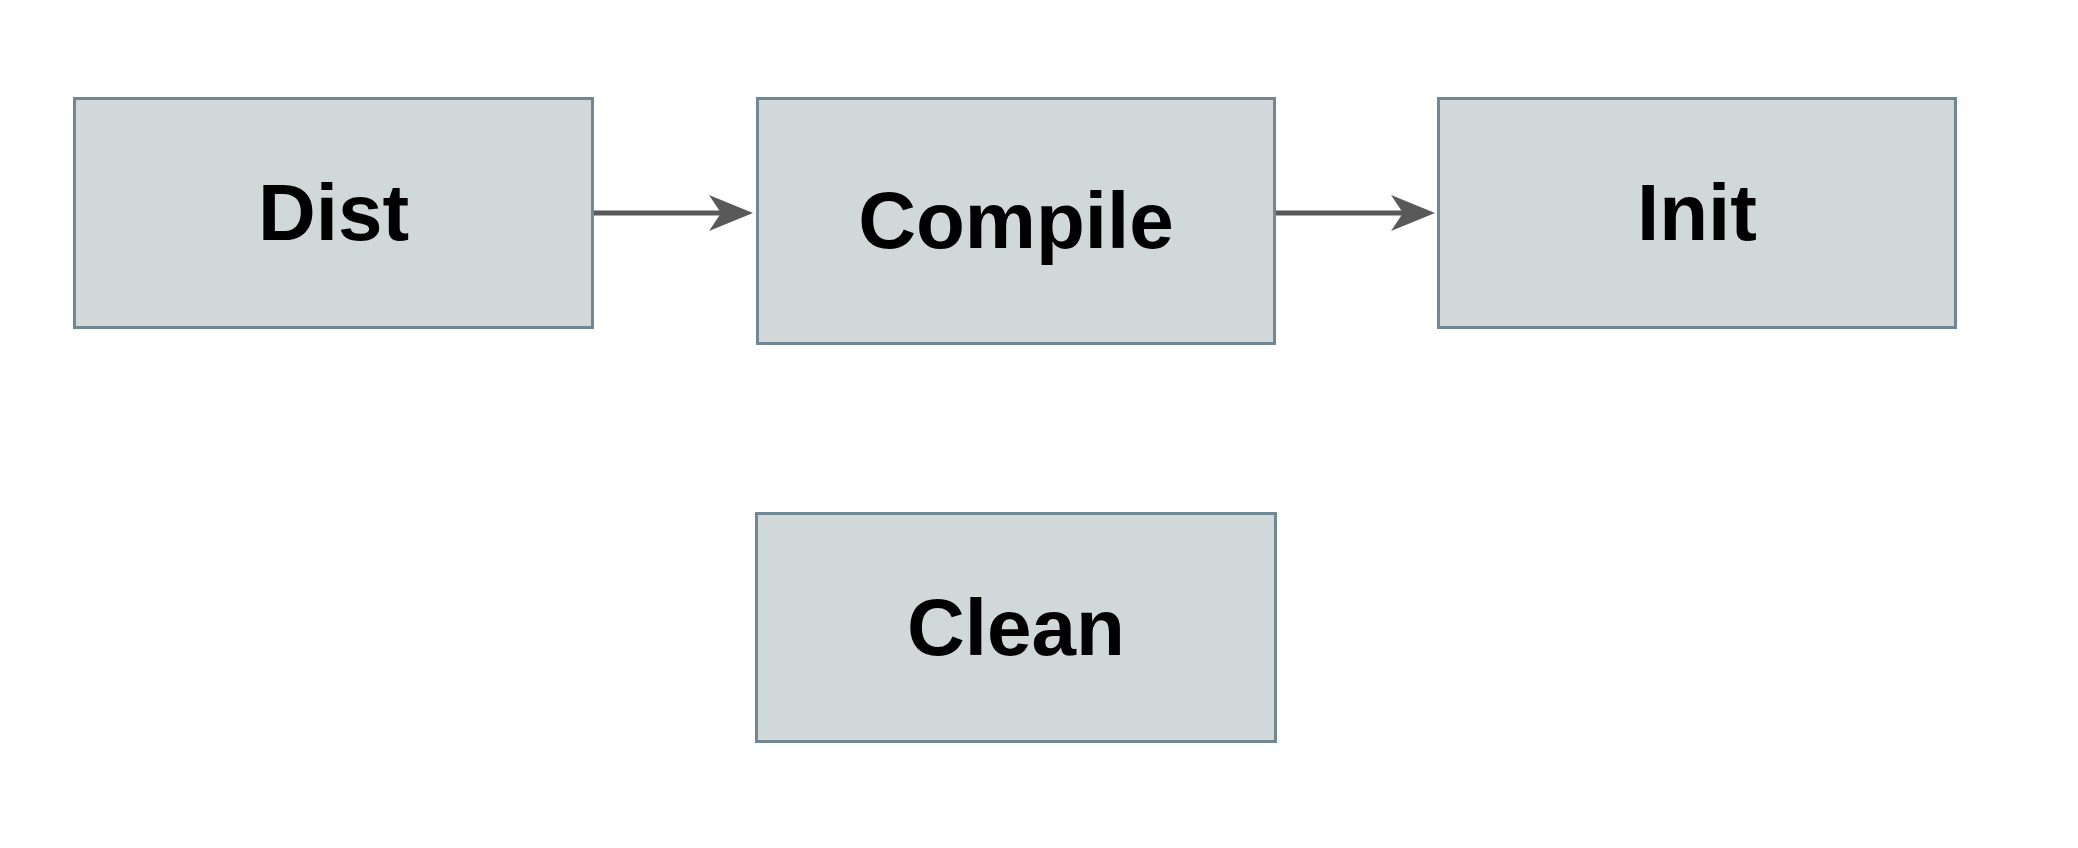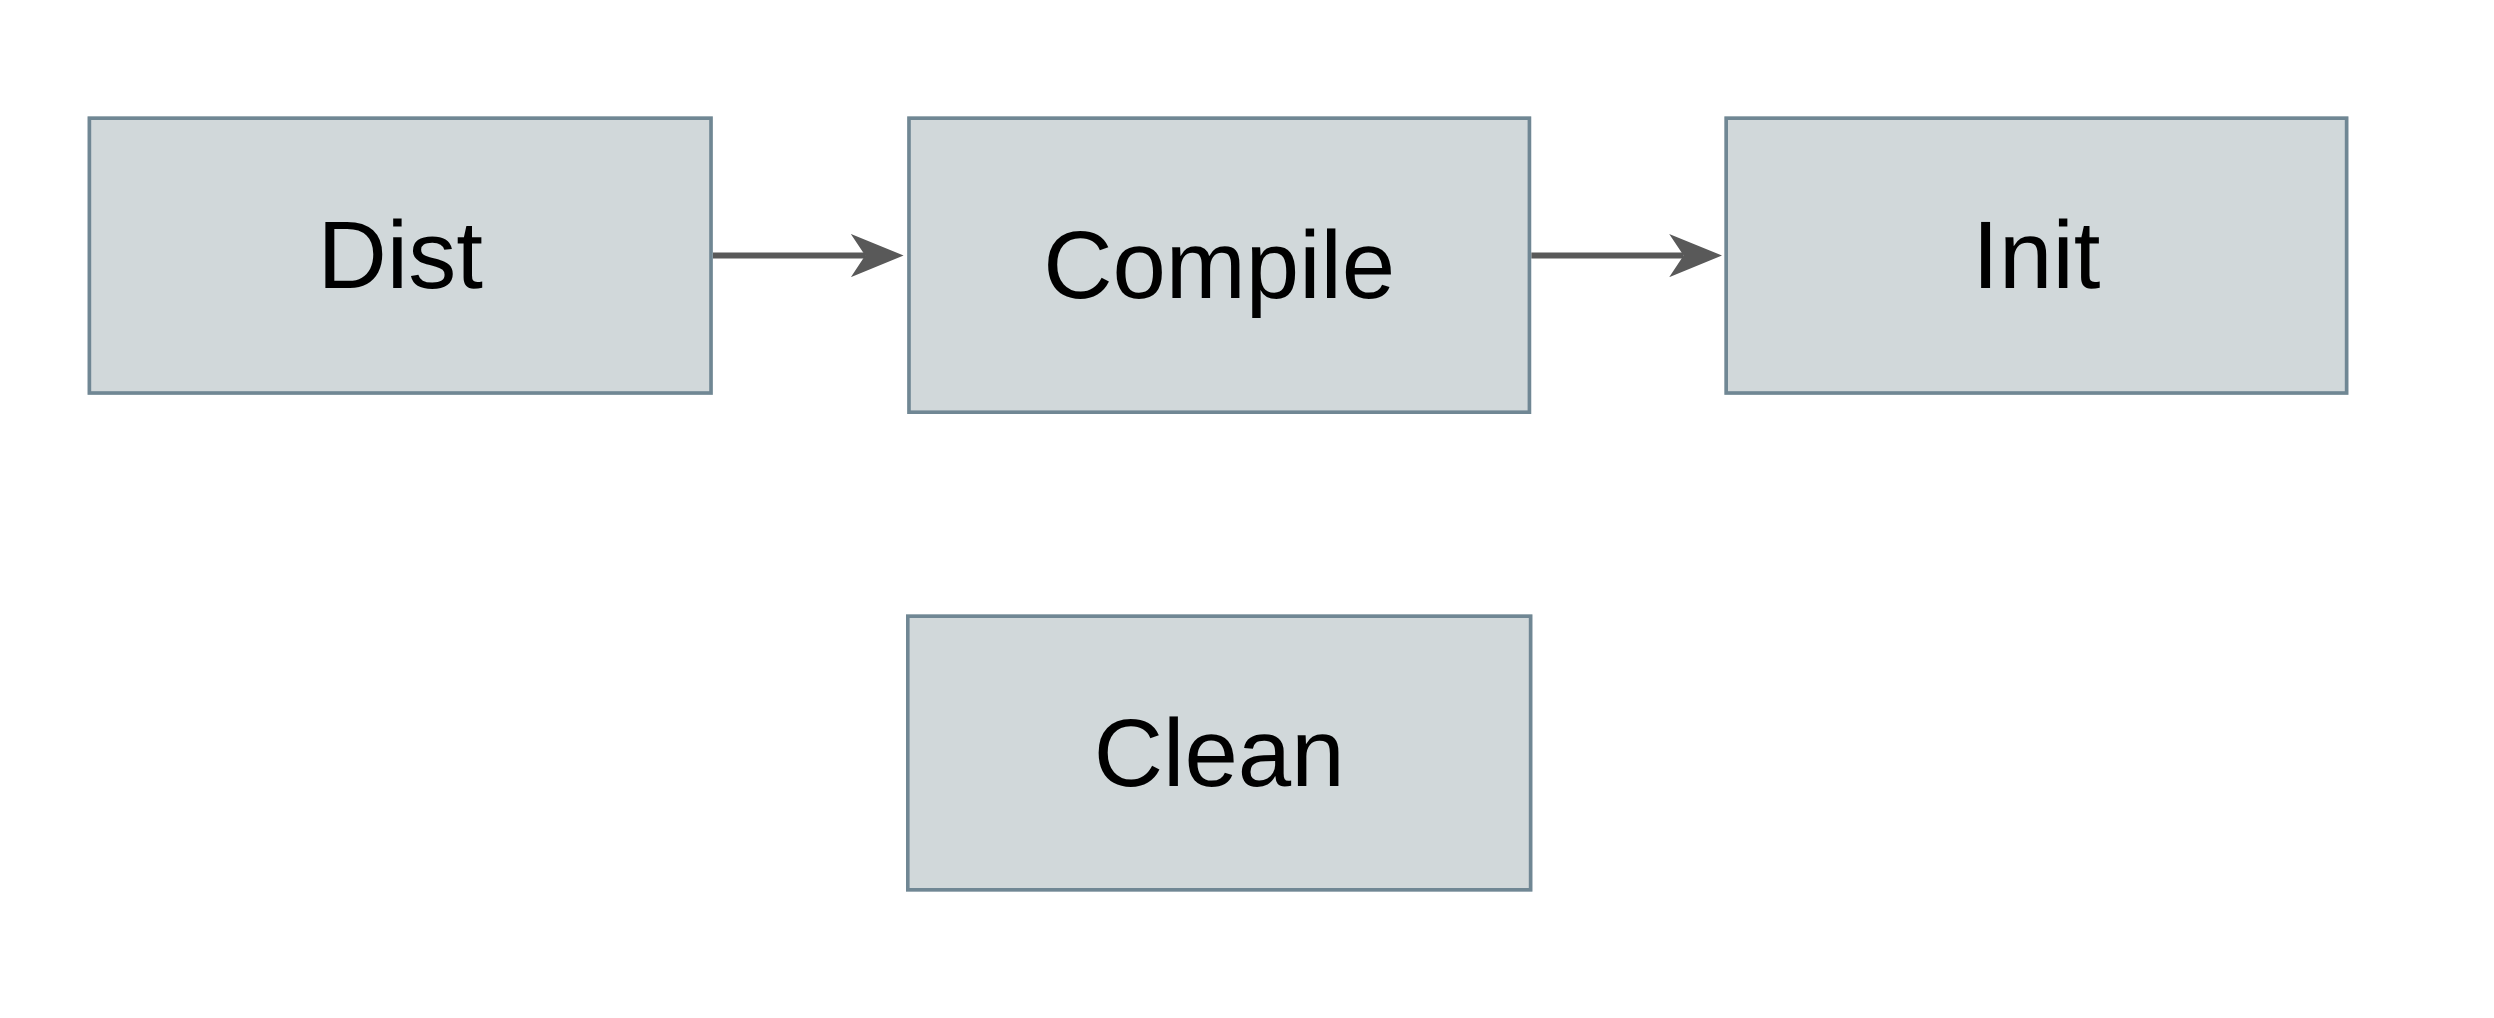--- a/index.html
+++ b/index.html
@@ -27,21 +27,21 @@
     box-sizing: border-box;
     background: var(--node-fill, #d1d8da);
     border: 3px solid var(--node-border, #708794);
     display: flex;
     align-items: center;
     justify-content: center;
   }
   .node-label {
     color: var(--text-color, #000000);
     font-size: 80px;
-    font-weight: 400;
+    font-weight: 700;
     line-height: 1;
     white-space: nowrap;
     letter-spacing: 0px;
   }
   .node-dist    { left: 73px;   top: 97px;  width: 521px; height: 232px; }
   .node-compile { left: 756px;  top: 97px;  width: 520px; height: 248px; }
   .node-init    { left: 1437px; top: 97px;  width: 520px; height: 232px; }
   .node-clean   { left: 755px;  top: 512px; width: 522px; height: 231px; }
 </style>
 </head>

